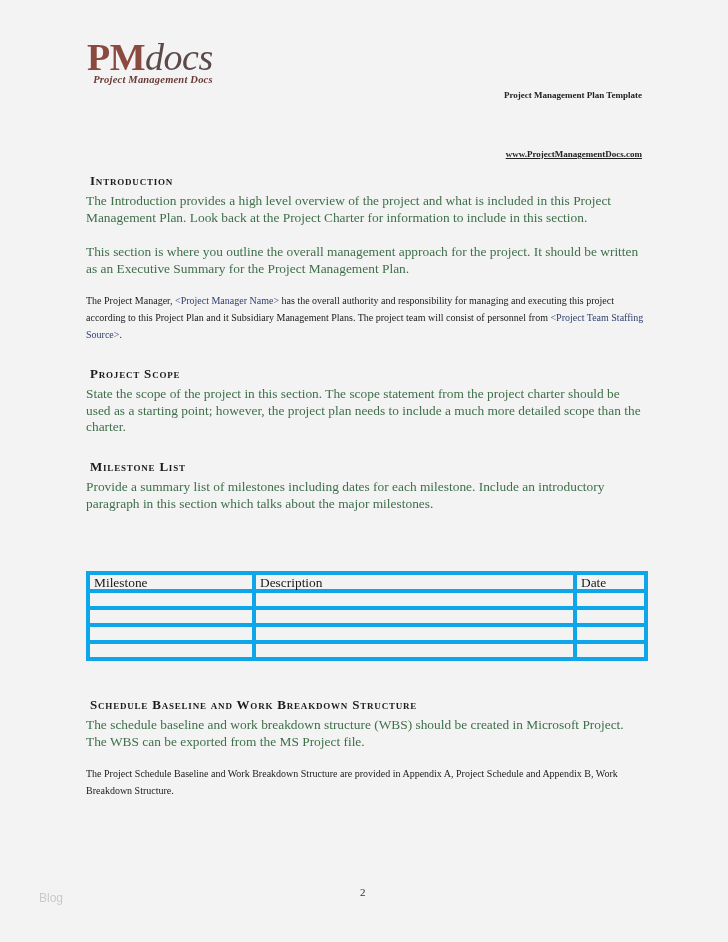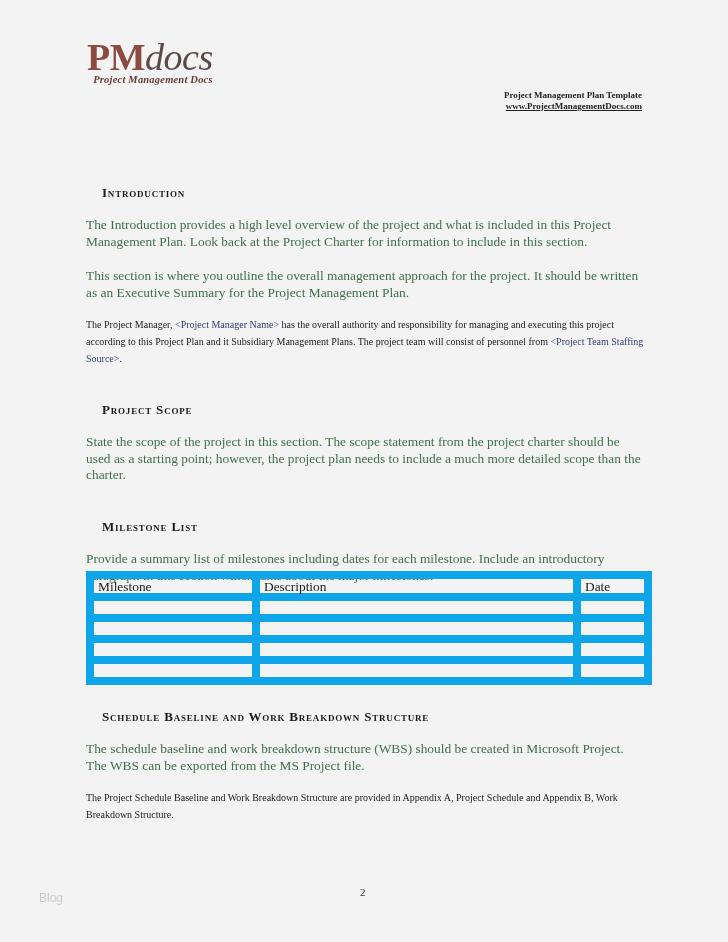--- a/index.html
+++ b/index.html
@@ -60,35 +60,36 @@
       top: 90px;
       text-align: right;
       font-size: 9px;
       font-weight: bold;
       line-height: 11px;
       color: #222;
     }
     .header-right .site {
       text-decoration: underline;
       color: #222;
+      margin-top: 48px;
     }
     
     .content {
       position: absolute;
       left: 86px;
       top: 168px;
       width: 560px;
     }
     .section-heading {
       font-size: 13px;
       font-weight: bold;
       font-variant: small-caps;
       letter-spacing: 0.8px;
       color: #1a1a1a;
-      margin: 16px;
+      margin: 4px;
       line-height: 17px;
     }
     .green {
       color: #3e6f4a;
       font-size: 13.4px;
       line-height: 16.6px;
       margin: 0;
     }
     .body-text {
       color: #1a1a1a;
@@ -102,21 +103,21 @@
     
     .milestone-table {
       position: absolute;
       left: 86px;
       top: 571px;
       width: 558px;
       border-collapse: collapse;
       table-layout: fixed;
     }
     .milestone-table td, .milestone-table th {
-      border: 8px solid #0ea5e9;
+      border: 4px solid #0ea5e9;
       height: 13px;
       padding: 0 0 0 4px;
       font-size: 13.4px;
       font-weight: normal;
       text-align: left;
       line-height: 13px;
       color: #1a1a1a;
     }
     .milestone-table th {
       height: 14px;

